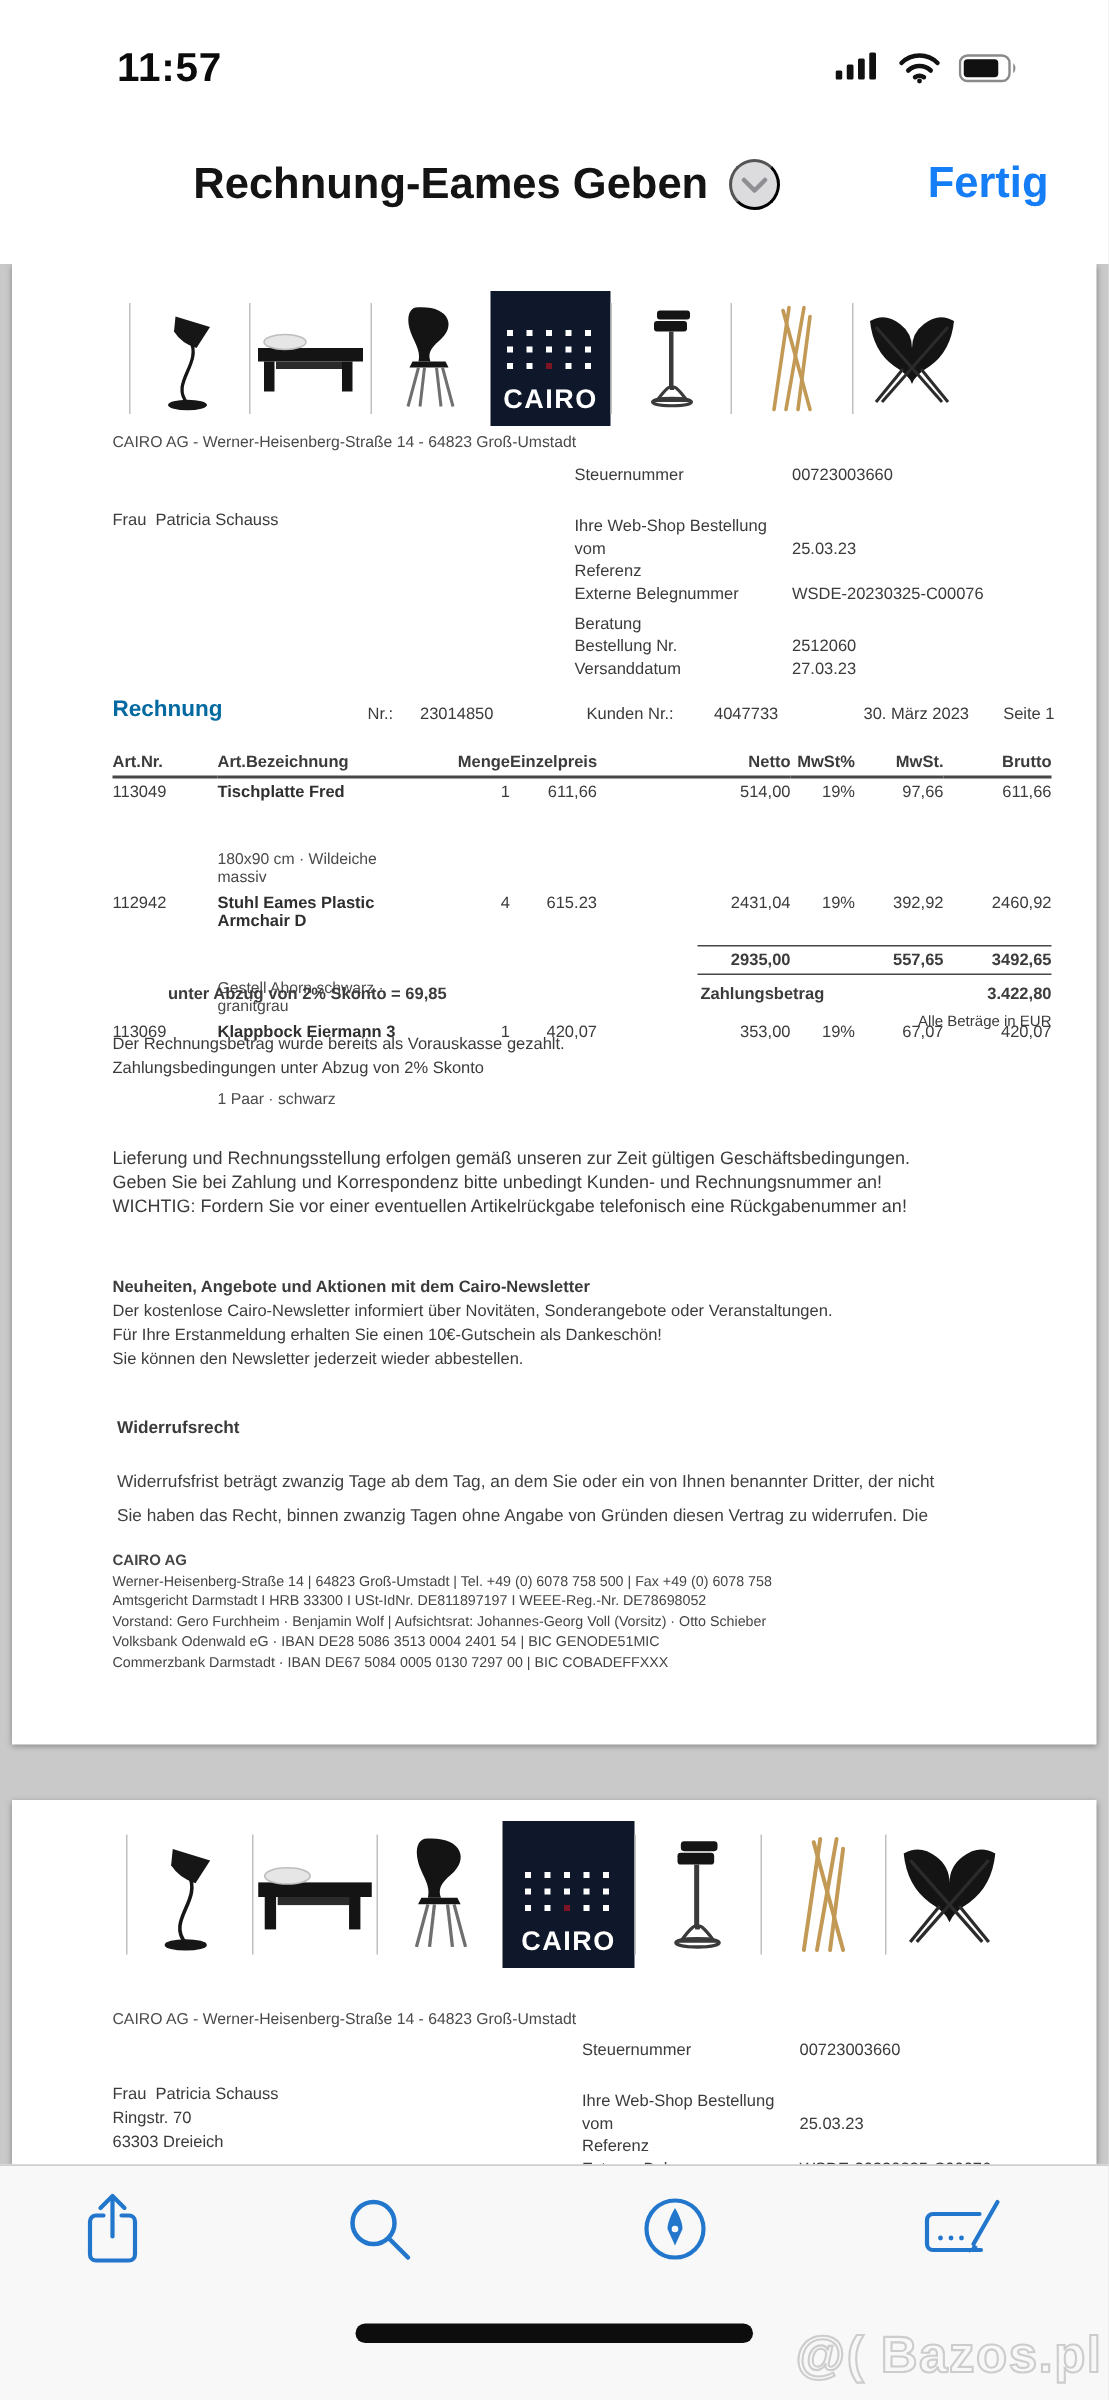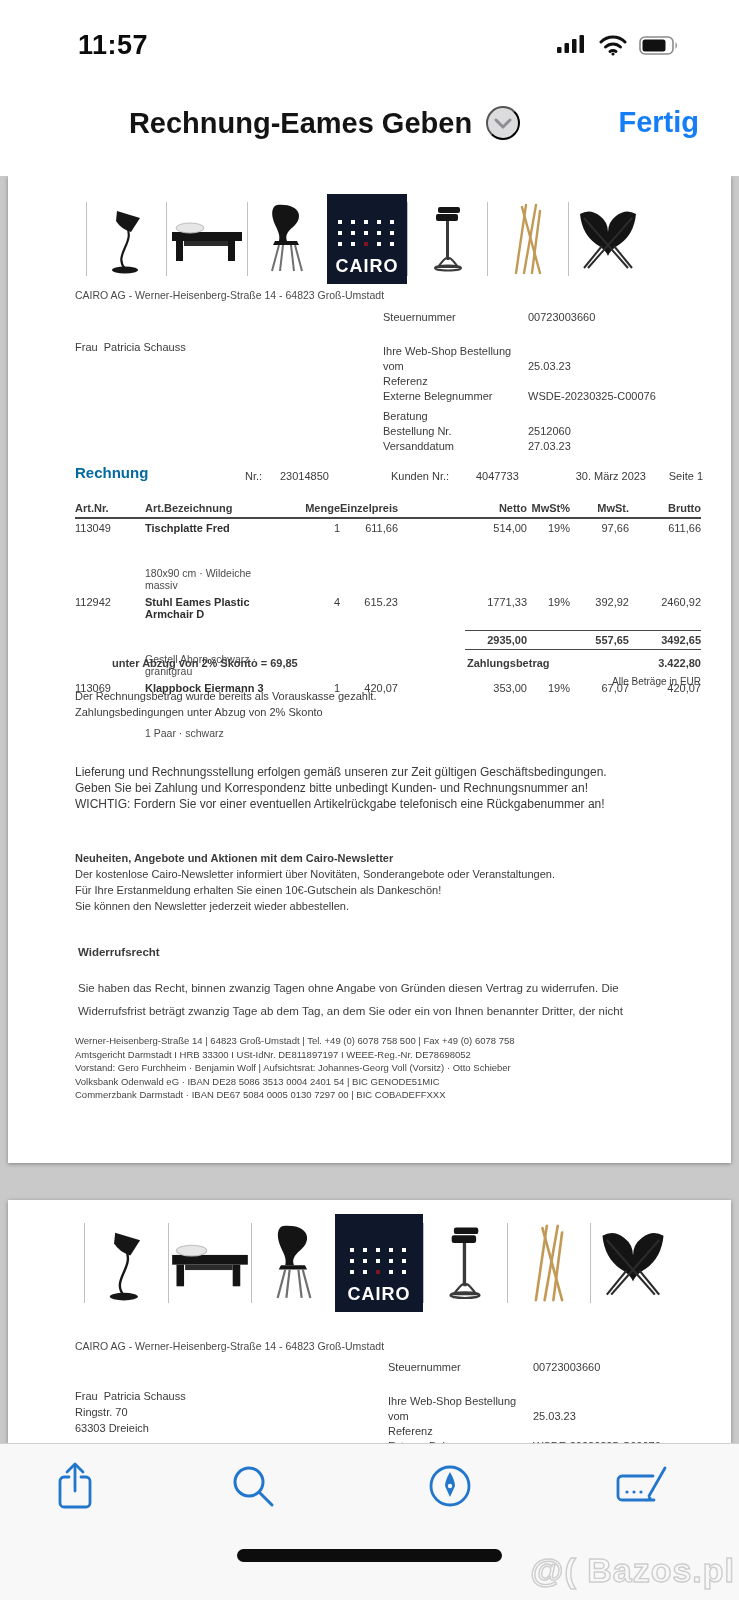--- a/index.html
+++ b/index.html
@@ -333,21 +333,21 @@
       </tr>
       <tr class="desc">
             <td></td>
             <td colspan="7"><span class="dtxt">180x90 cm · Wildeiche massiv</span></td>
           </tr>
       <tr>
         <td class="c-art">112942</td>
         <td class="c-name name"><b>Stuhl Eames Plastic Armchair D</b></td>
         <td class="c-qty">4</td>
         <td class="c-unit">615.23</td>
-        <td class="c-net">1771,33</td>
+        <td class="c-net">2431,04</td>
         <td class="c-vatp">19%</td>
         <td class="c-vat">392,92</td>
         <td class="c-gross">2460,92</td>
       </tr>
       <tr class="desc">
             <td></td>
             <td colspan="7"><span class="dtxt">Gestell Ahorn schwarz · granitgrau</span></td>
           </tr>
       <tr>
         <td class="c-art">113069</td>
@@ -388,25 +388,26 @@
 
     <div class="newsletter">
       <div class="hd">Neuheiten, Angebote und Aktionen mit dem Cairo-Newsletter</div>
       <div>Der kostenlose Cairo-Newsletter informiert über Novitäten, Sonderangebote oder Veranstaltungen.</div>
       <div>Für Ihre Erstanmeldung erhalten Sie einen 10€-Gutschein als Dankeschön!</div>
       <div>Sie können den Newsletter jederzeit wieder abbestellen.</div>
     </div>
 
     <div class="widerruf-hd">Widerrufsrecht</div>
     <div class="widerruf">
+      <div>Widerrufsfrist beträgt zwanzig Tage ab dem Tag, an dem Sie oder ein von Ihnen benannter Dritter, der nicht</div>
       <div>Sie haben das Recht, binnen zwanzig Tagen ohne Angabe von Gründen diesen Vertrag zu widerrufen. Die</div>
-      <div>Widerrufsfrist beträgt zwanzig Tage ab dem Tag, an dem Sie oder ein von Ihnen benannter Dritter, der nicht</div>
     </div>
 
     <div class="footer">
+      <div class="hd">CAIRO AG</div>
       <div>Werner-Heisenberg-Straße 14 | 64823 Groß-Umstadt | Tel. +49 (0) 6078 758 500 | Fax +49 (0) 6078 758</div>
       <div>Amtsgericht Darmstadt I HRB 33300 I USt-IdNr. DE811897197 I WEEE-Reg.-Nr. DE78698052</div>
       <div>Vorstand: Gero Furchheim · Benjamin Wolf | Aufsichtsrat: Johannes-Georg Voll (Vorsitz) · Otto Schieber</div>
       <div>Volksbank Odenwald eG · IBAN DE28 5086 3513 0004 2401 54 | BIC GENODE51MIC</div>
       <div>Commerzbank Darmstadt · IBAN DE67 5084 0005 0130 7297 00 | BIC COBADEFFXXX</div>
     </div>
   </div>
 
   <div class="page page2 p2">
 

